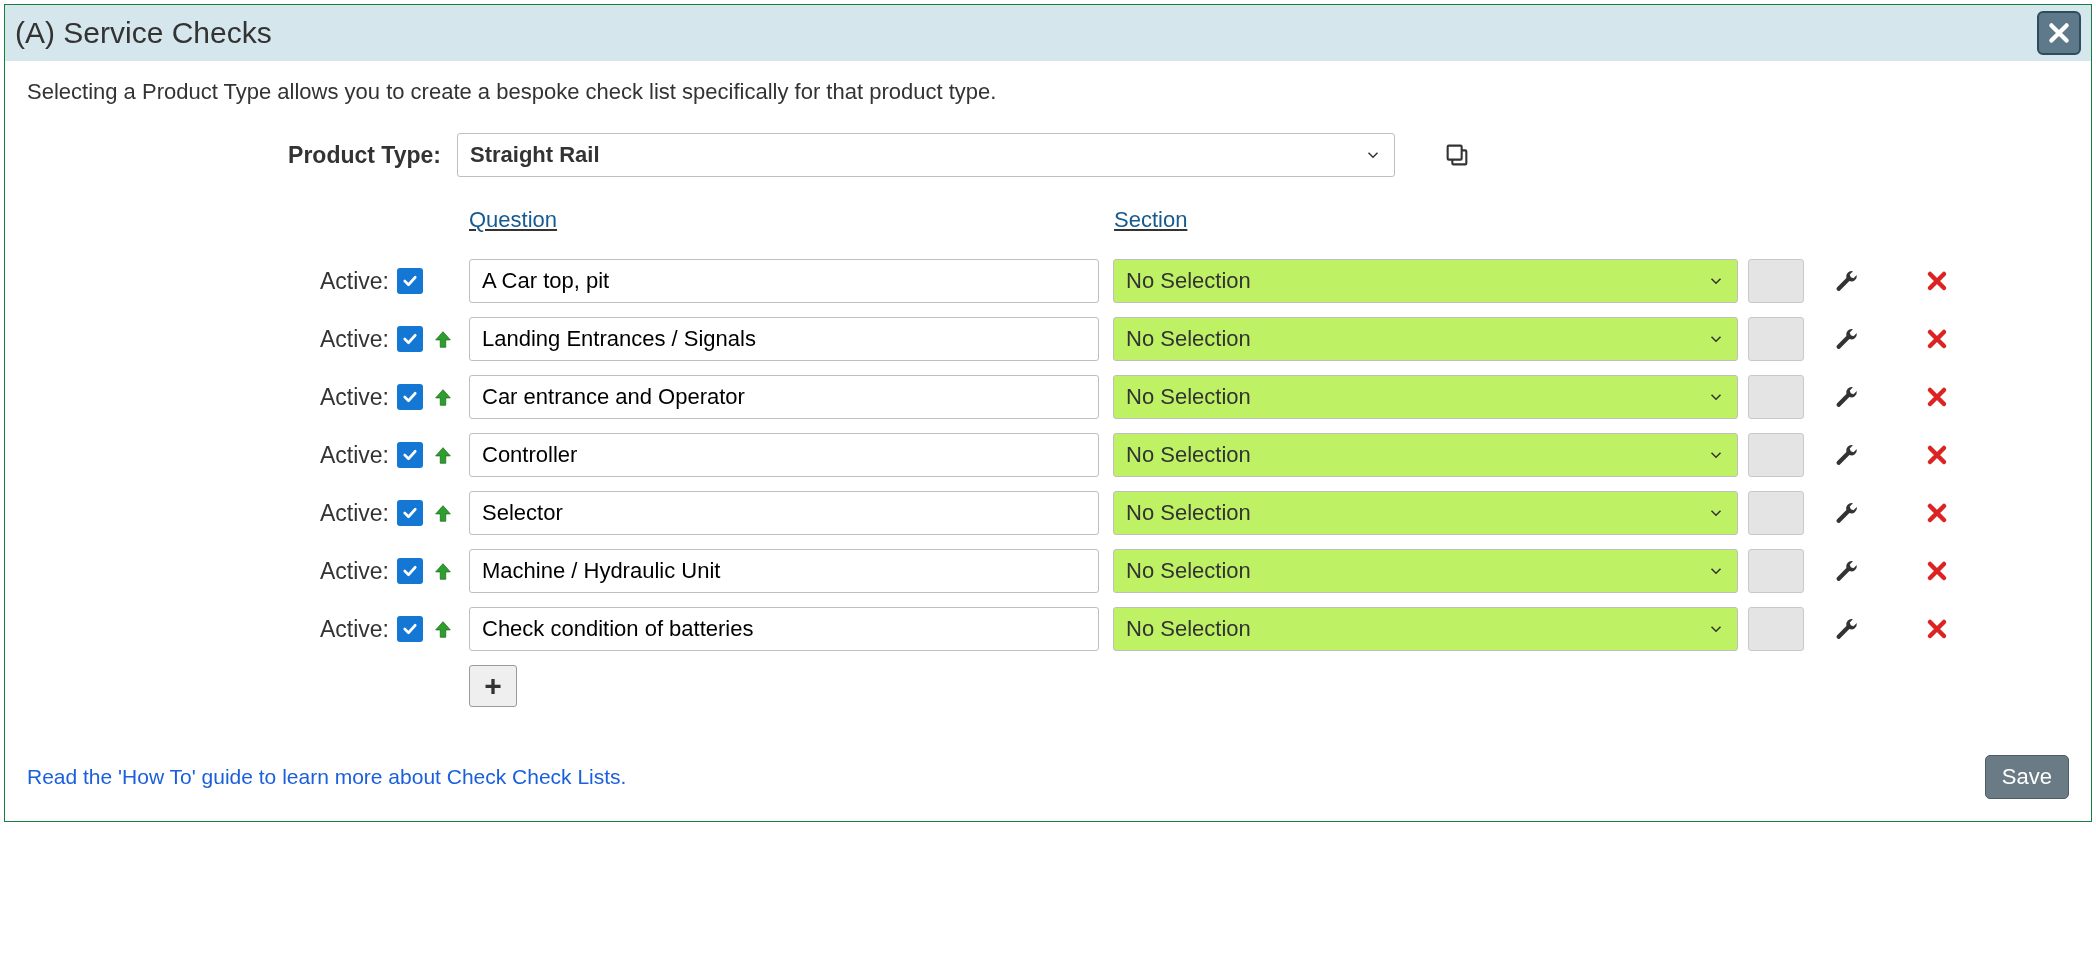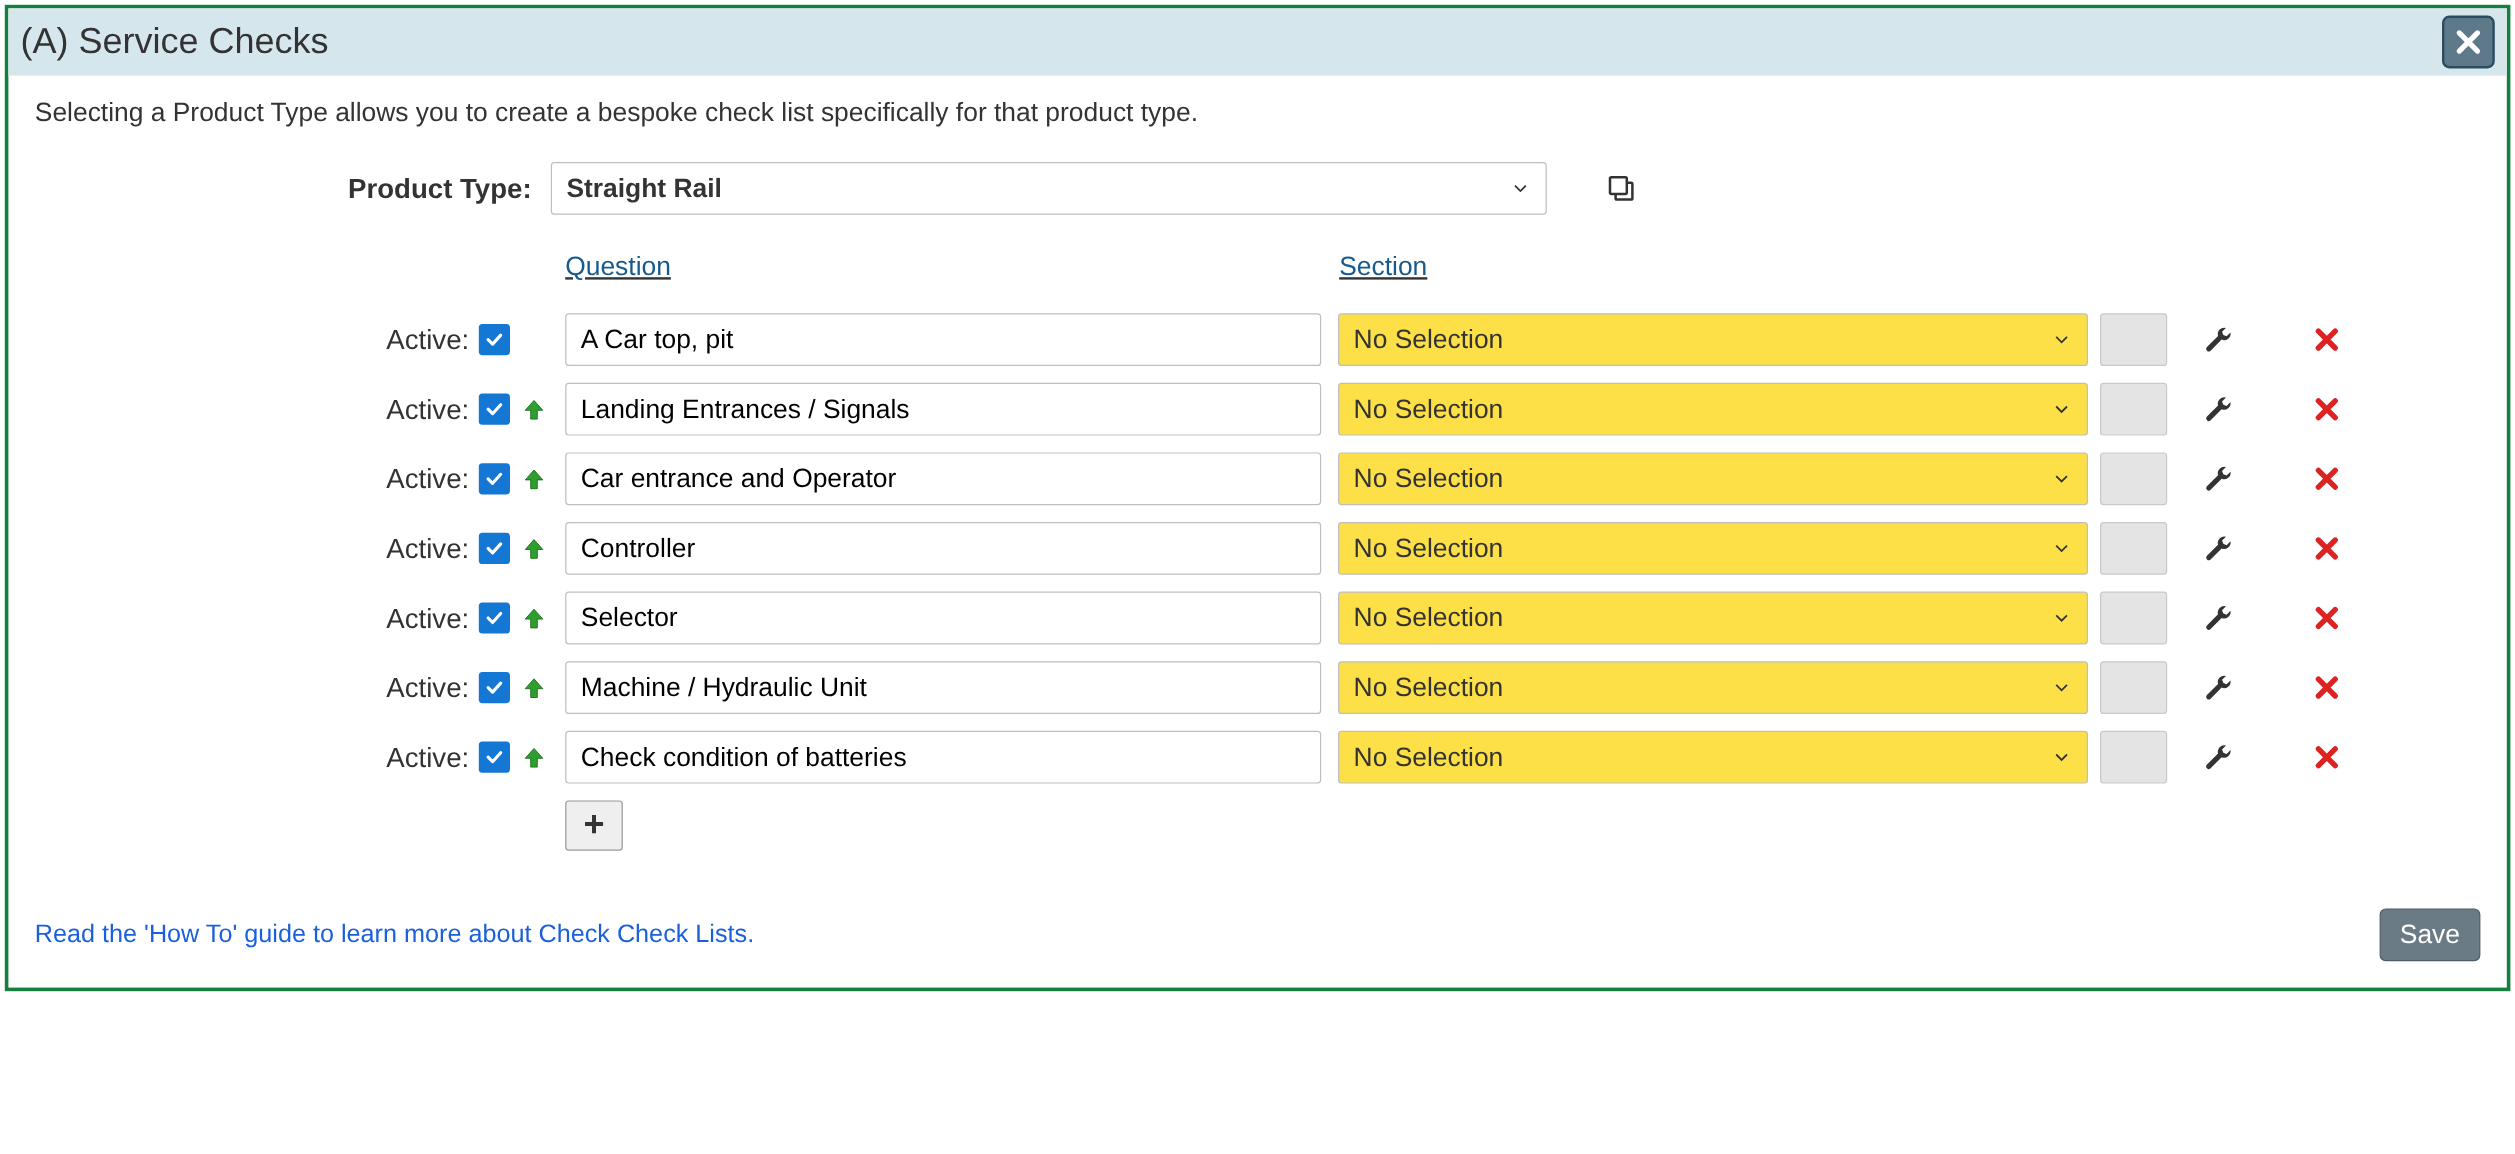--- a/index.html
+++ b/index.html
@@ -5,21 +5,21 @@
   * { box-sizing: border-box; }
   body {
     margin: 0;
     padding: 4px;
     font-family: Arial, Helvetica, sans-serif;
     font-size: 20px;
     color: #333;
     background: #fff;
   }
   .dialog {
-    border: 3px solid #15803d;
+    border: 1px solid #15803d;
     background: #fff;
   }
   .dialog-header {
     background: #d6e6ed;
     padding: 6px 10px;
     display: flex;
     align-items: center;
     justify-content: space-between;
   }
   .dialog-title {
@@ -51,21 +51,21 @@
     margin-bottom: 30px;
     font-weight: bold;
   }
   .label-product {
     width: 430px;
     text-align: right;
     padding-right: 16px;
     font-size: 23px;
   }
   .select-product {
-    width: 830px;
+    width: 938px;
     height: 44px;
     border: 1px solid #bfbfbf;
     border-radius: 3px;
     background: #fff;
     display: flex;
     align-items: center;
     justify-content: space-between;
     padding: 0 12px;
     font-size: 22px;
     cursor: pointer;
@@ -126,21 +126,21 @@
     border-radius: 3px;
     padding: 0 12px;
     font-size: 22px;
     background: #fff;
   }
   .select-section {
     width: 625px;
     height: 44px;
     border: 1px solid #bfbfbf;
     border-radius: 3px;
-    background: #fde047;
+    background: #bef264;
     display: flex;
     align-items: center;
     justify-content: space-between;
     padding: 0 12px;
     font-size: 22px;
     margin-left: 14px;
     cursor: pointer;
   }
   .gray-box {
     width: 56px;

